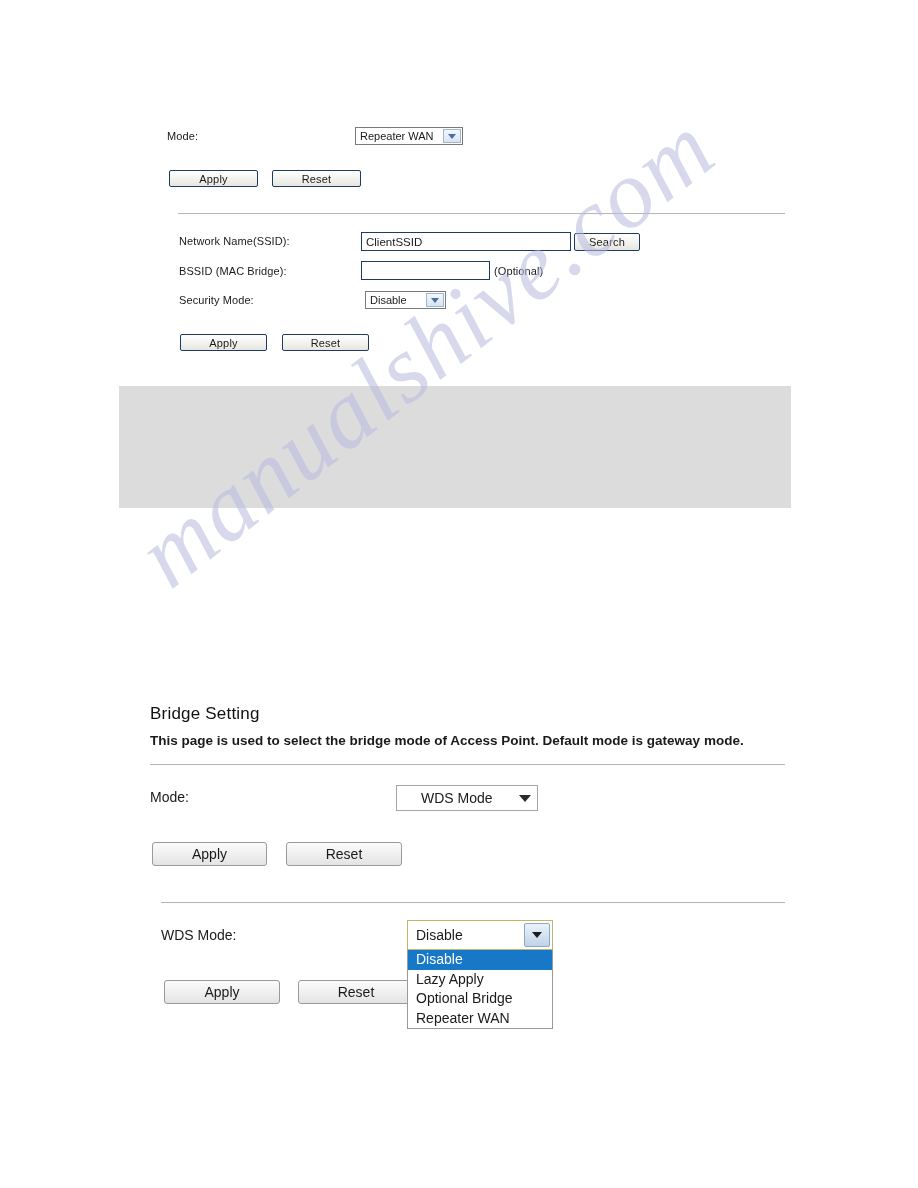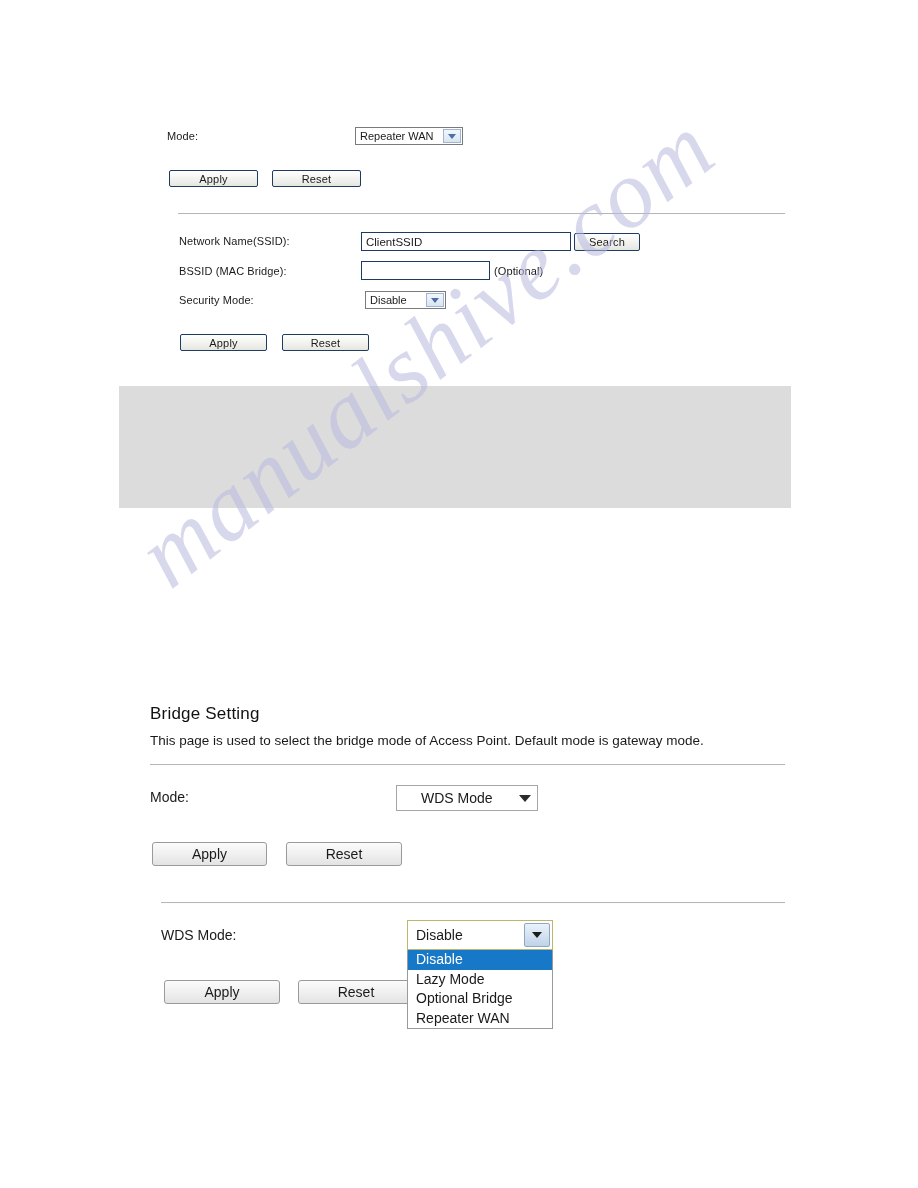--- a/index.html
+++ b/index.html
@@ -142,20 +142,21 @@
     font-weight: normal;
     color: #111111;
     letter-spacing: 0.2px;
     white-space: nowrap;
   }
   .s2-desc {
     position: absolute;
     font-size: 13.5px;
     color: #1a1a1a;
     white-space: nowrap;
+    font-weight: bold;
   }
   .s2 .lbl {
     font-size: 14px;
     color: #1a1a1a;
   }
 
   .mod-select {
     position: absolute;
     box-sizing: border-box;
     border: 1px solid #a6a6a6;
@@ -308,20 +309,20 @@
     <div class="mod-button" style="left:164px; top:980px; width:116px; height:24px;">Apply</div>
     <div class="mod-button" style="left:298px; top:980px; width:116px; height:24px;">Reset</div>
 
     <div class="open-combo" style="left:407px; top:920px; width:146px;">
       <div class="closed">
         <span class="val">Disable</span>
         <span class="btn"></span>
       </div>
       <div class="list">
         <div class="opt sel">Disable</div>
-        <div class="opt">Lazy Mode</div>
+        <div class="opt">Lazy Apply</div>
         <div class="opt">Optional Bridge</div>
         <div class="opt">Repeater WAN</div>
       </div>
     </div>
   </div>
 
 </div>
 
 </body></html>

